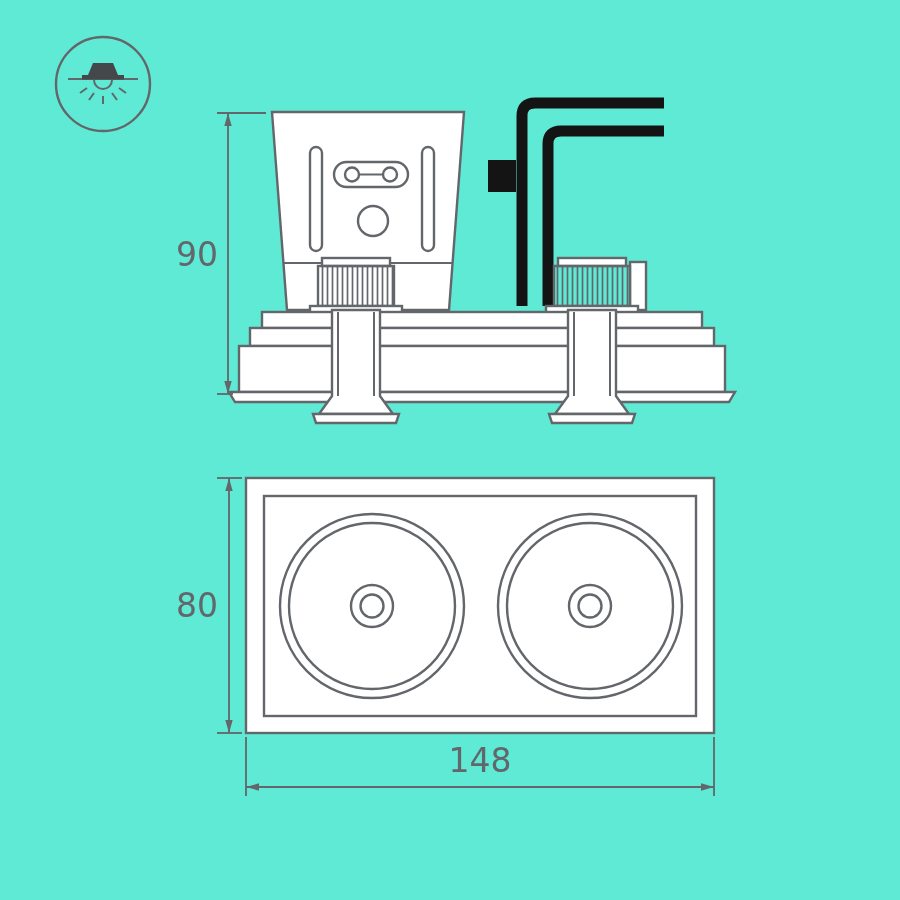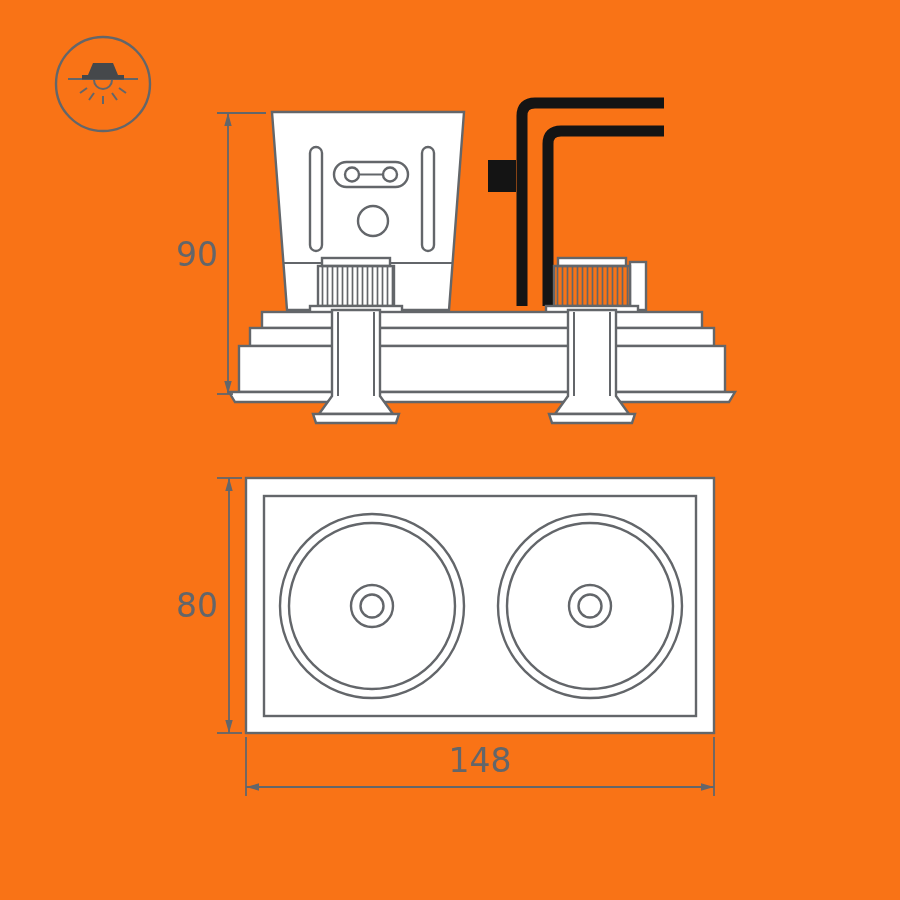--- a/index.html
+++ b/index.html
@@ -1,16 +1,16 @@
 <!DOCTYPE html>
 <html><head>
 <meta charset="utf-8">
 <style>
   html,body{margin:0;padding:0;background:#ffffff;}
-  .page{width:900px;height:900px;background:#f97316;position:relative;overflow:hidden;}
+  .page{width:900px;height:900px;background:#5eead4;position:relative;overflow:hidden;}
   svg text{
     font-family:"DejaVu Sans","Liberation Sans",sans-serif;
     font-size:33px;
     fill:#63666a;
   }
   .ln{stroke:#63666a;stroke-width:2.4;fill:#ffffff;}
   .lnf{stroke:#63666a;stroke-width:2.4;fill:none;}
   .thin{stroke:#63666a;stroke-width:2;fill:none;}
   .dim{stroke:#63666a;stroke-width:1.8;fill:none;}
   .cable{stroke:#141414;stroke-width:11;fill:none;stroke-linecap:butt;}

